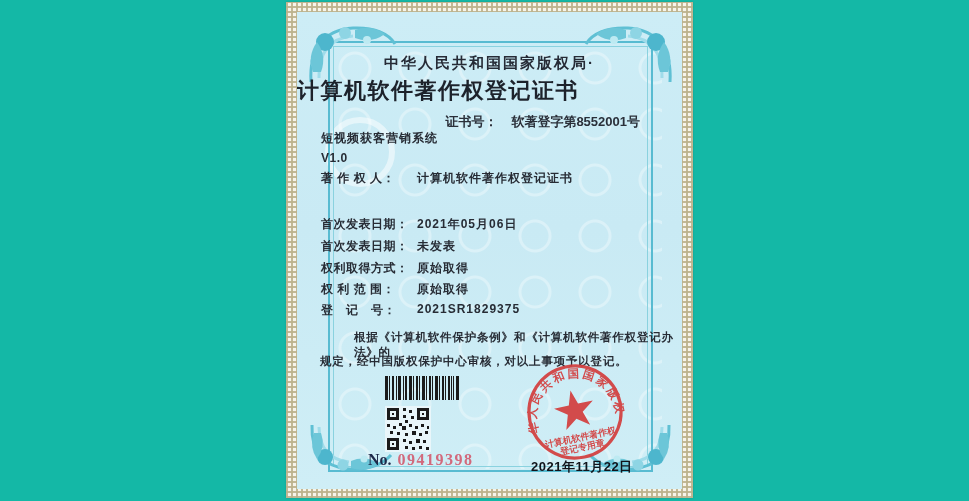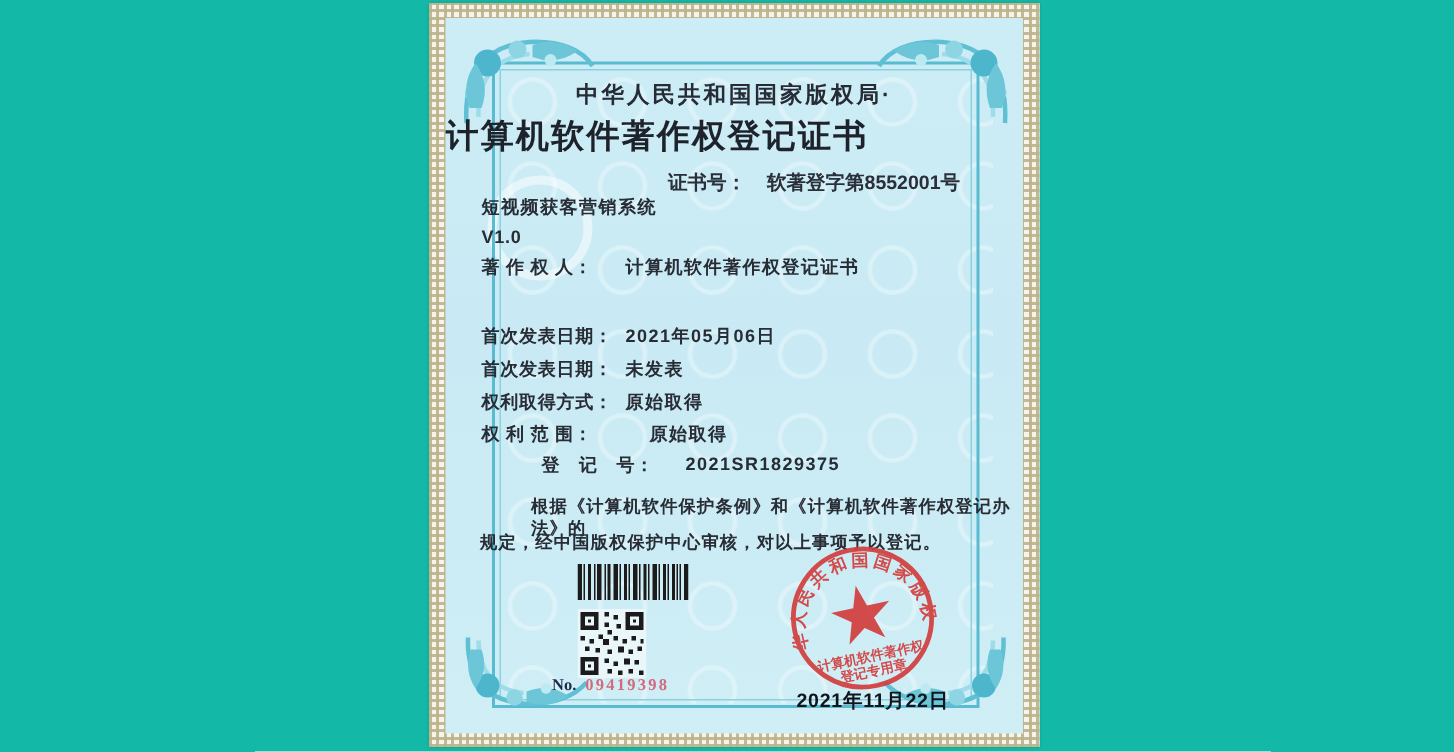--- a/index.html
+++ b/index.html
@@ -39,21 +39,21 @@
   .field-row{position:absolute;left:24px;display:flex;font-size:12px;font-weight:700;color:#272c35;}
   .field-row .flabel{width:96px;flex:none;letter-spacing:.5px;}
   .field-row .fvalue{letter-spacing:1px;}
   .fvalue .v2{margin-top:4px;letter-spacing:.5px;}
   .statement{position:absolute;font-size:11.5px;font-weight:600;color:#272c35;letter-spacing:.8px;}
   .st1{left:57px;top:318px;}
   .st2{left:23px;top:342px;}
   .barcode{position:absolute;left:88px;top:364px;}
   .qrcode{position:absolute;left:88px;top:394px;}
   .serial{position:absolute;left:71px;top:439px;font-family:"Liberation Serif","DejaVu Serif",serif;
-    font-size:11px;font-weight:700;color:#1d2a4a;}
+    font-size:16px;font-weight:700;color:#1d2a4a;}
   .serial .num{color:#d2697c;letter-spacing:1.5px;margin-left:6px;font-weight:600;}
   .seal{position:absolute;left:216px;top:338px;transform:rotate(-12deg);opacity:.93;}
   .issue-date{position:absolute;left:234px;top:446px;font-size:13px;font-weight:800;
     letter-spacing:.5px;color:#10141b;}
 </style>
 </head>
 <body>
 
 <div class="stage">
   <div class="certificate">
@@ -142,25 +142,25 @@
         <span class="fvalue">2021年05月06日</span>
       </div>
       <div class="field-row" style="top:226px;">
         <span class="flabel">首次发表日期：</span>
         <span class="fvalue">未发表</span>
       </div>
       <div class="field-row" style="top:248px;">
         <span class="flabel">权利取得方式：</span>
         <span class="fvalue">原始取得</span>
       </div>
-      <div class="field-row" style="top:269px;gap:16px;">
+      <div class="field-row" style="top:269px;">
         <span class="flabel">权 利 范 围：</span>
         <span class="fvalue">原始取得</span>
       </div>
-      <div class="field-row" style="top:290px;margin-left:40px;">
+      <div class="field-row" style="top:290px;">
         <span class="flabel">登　记　号：</span>
         <span class="fvalue">2021SR1829375</span>
       </div>
 
       <div class="statement st2">规定，经中国版权保护中心审核，对以上事项予以登记。</div>
       <div class="statement st1">根据《计算机软件保护条例》和《计算机软件著作权登记办法》的</div>
 
       <svg class="barcode" width="74" height="24" viewBox="0 0 74 24">
         <g fill="#1b1b1b">
           <rect x="0" y="0" width="3" height="24"></rect>

